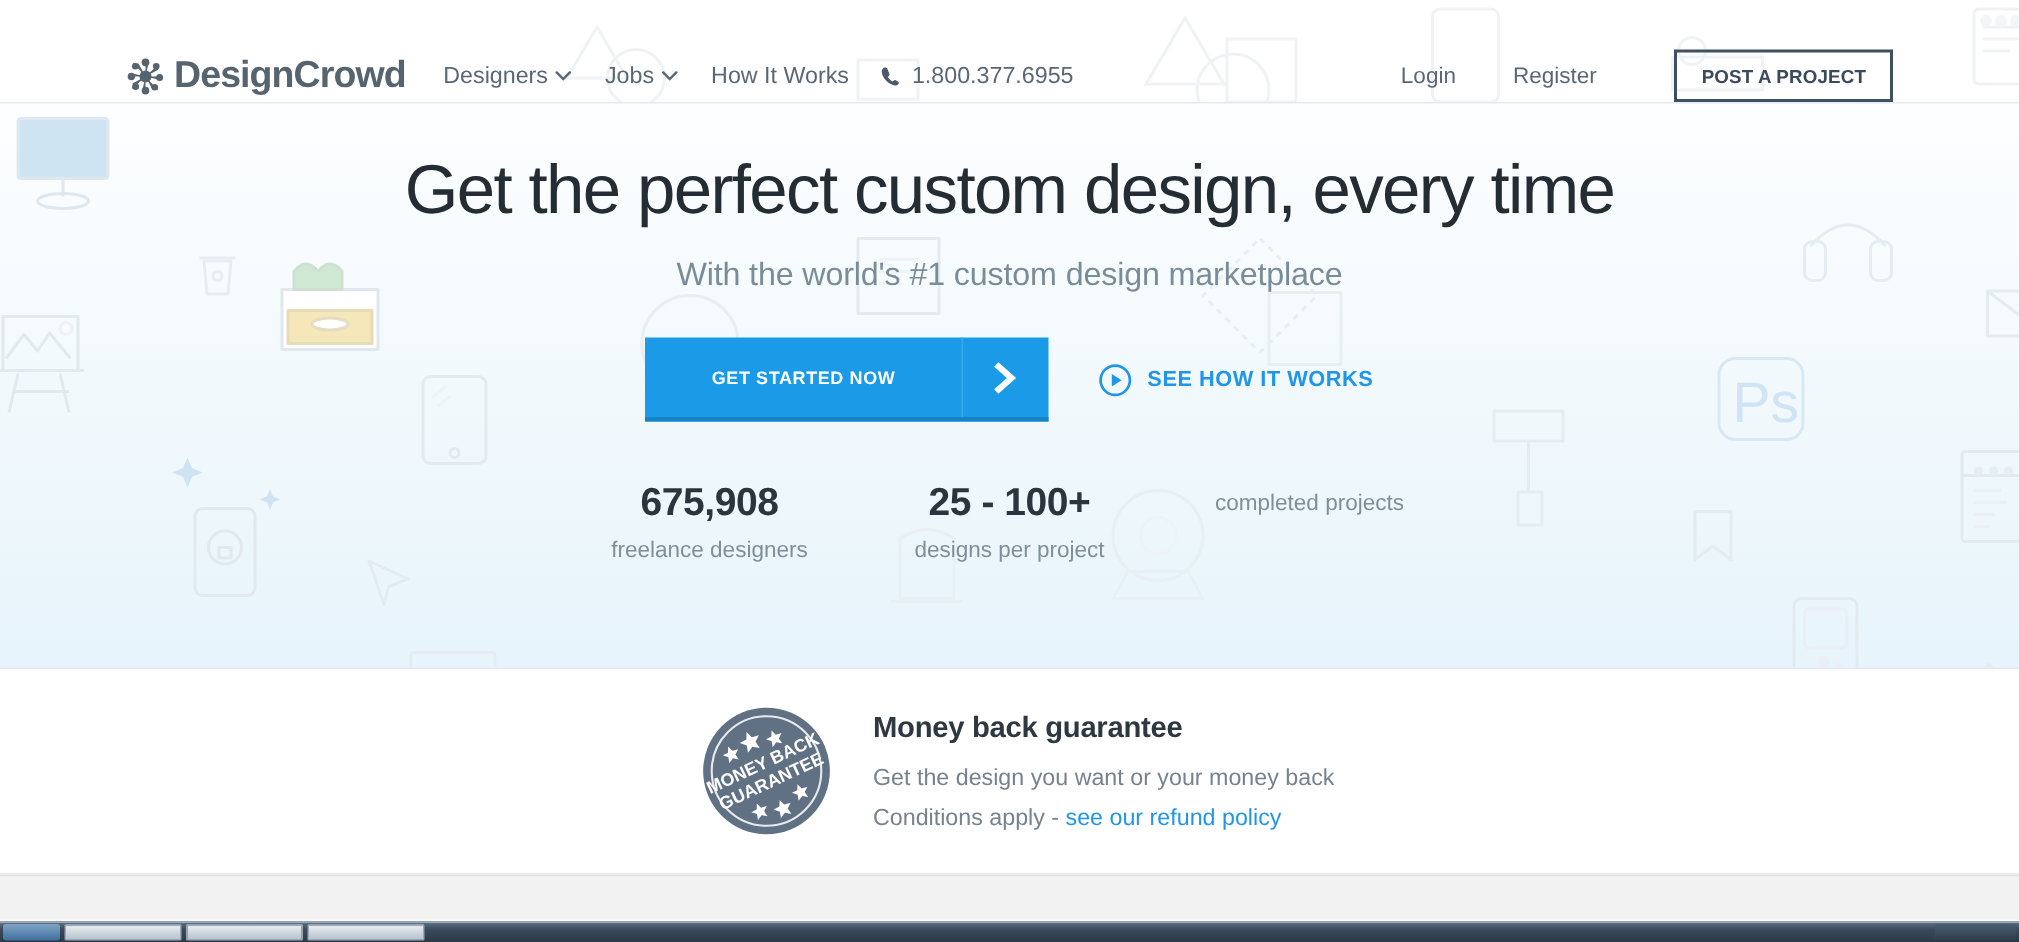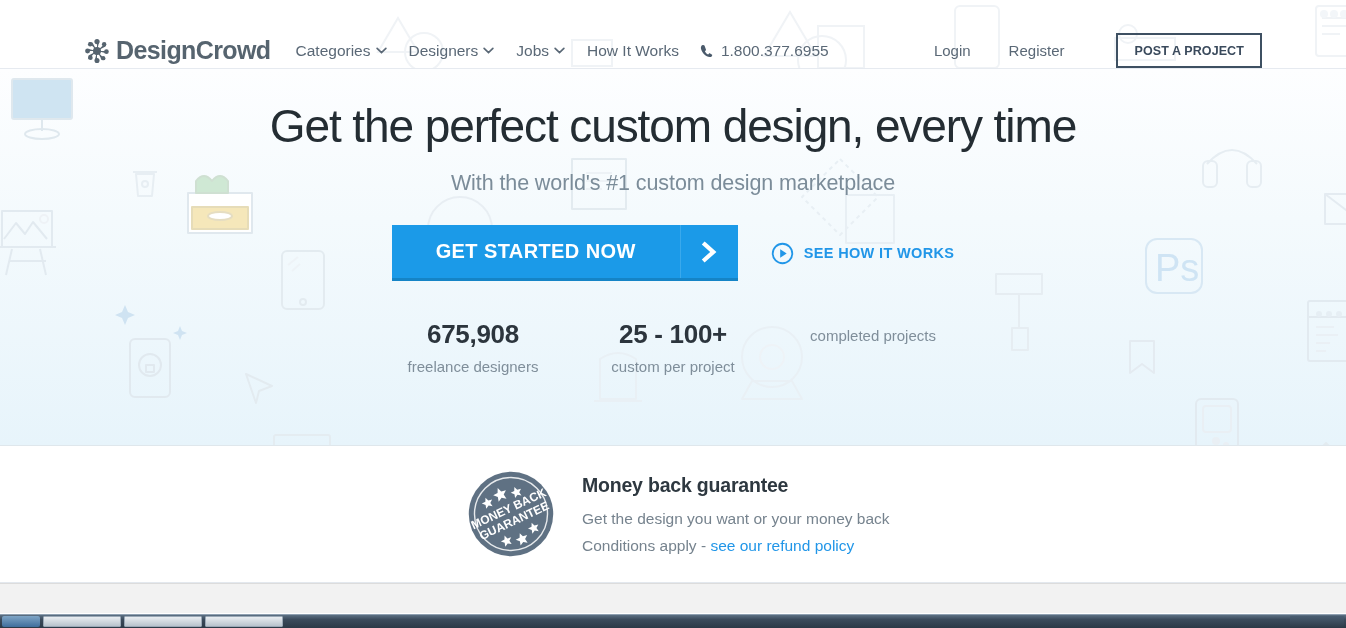--- a/index.html
+++ b/index.html
@@ -98,21 +98,21 @@
     border: none;
     border-bottom: 3px solid #1584c6;
     cursor: pointer;
     padding: 0;
     font-family: "Liberation Sans", sans-serif;
     height: 56px;
   }
   .cta-label {
     display:flex; align-items:center;
     padding: 0 44px;
-    color: #fff; font-size: 20px; font-weight: bold; letter-spacing: 0.4px;
+    color: #fff; font-size: 12px; font-weight: bold; letter-spacing: 0.4px;
     border-right: 1px solid #3aa9ec;
   }
   .cta-arrow { display:flex; align-items:center; justify-content:center; width: 57px; }
   .cta-arrow svg { width: 19px; height: 22px; display:block; }
 
   .how-link {
     display: flex; align-items: center; gap: 10px;
     margin-left: 33px;
     cursor: pointer; text-decoration:none;
   }
@@ -201,26 +201,20 @@
             <circle cx="5.5" cy="20" r="3.8"></circle>
             <circle cx="9.5" cy="9.5" r="3.4"></circle>
             <path d="M20 20 L20 2 L23 7 Z M20 20 L34 7 L33 13 Z M20 20 L38 20 L33 23 Z M20 20 L33 34 L27 33 Z M20 20 L20 38 L17 33 Z M20 20 L6 33 L7 27 Z M20 20 L2 20 L7 17 Z M20 20 L7 6 L13 7 Z"></path>
           </g>
         </svg>
         <span class="logo-text">DesignCrowd</span>
       </a>
 
       <nav class="nav">
         <div class="nav-item">
-          <span>Categories</span>
-          <svg class="caret" viewBox="0 0 12 8">
-              <path d="M1 1.5 L6 6.5 L11 1.5" stroke="#5a6876" stroke-width="1.9" fill="none" stroke-linecap="round"></path>
-            </svg>
-        </div>
-        <div class="nav-item">
           <span>Designers</span>
           <svg class="caret" viewBox="0 0 12 8">
               <path d="M1 1.5 L6 6.5 L11 1.5" stroke="#5a6876" stroke-width="1.9" fill="none" stroke-linecap="round"></path>
             </svg>
         </div>
         <div class="nav-item">
           <span>Jobs</span>
           <svg class="caret" viewBox="0 0 12 8">
               <path d="M1 1.5 L6 6.5 L11 1.5" stroke="#5a6876" stroke-width="1.9" fill="none" stroke-linecap="round"></path>
             </svg>
@@ -376,21 +370,21 @@
         </a>
       </div>
 
       <div class="stats">
         <div class="stat">
           <div class="stat-num">675,908</div>
           <div class="stat-label">freelance designers</div>
         </div>
         <div class="stat">
           <div class="stat-num">25 - 100+</div>
-          <div class="stat-label">custom per project</div>
+          <div class="stat-label">designs per project</div>
         </div>
         <div class="stat">
           <div class="stat-label">completed projects</div>
         </div>
       </div>
     </div>
   </div>
 
   <div class="guarantee">
     <div class="guarantee-inner">

